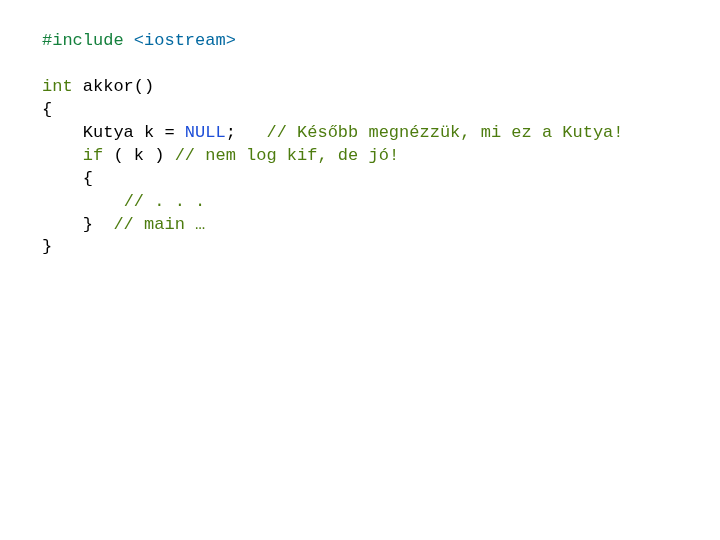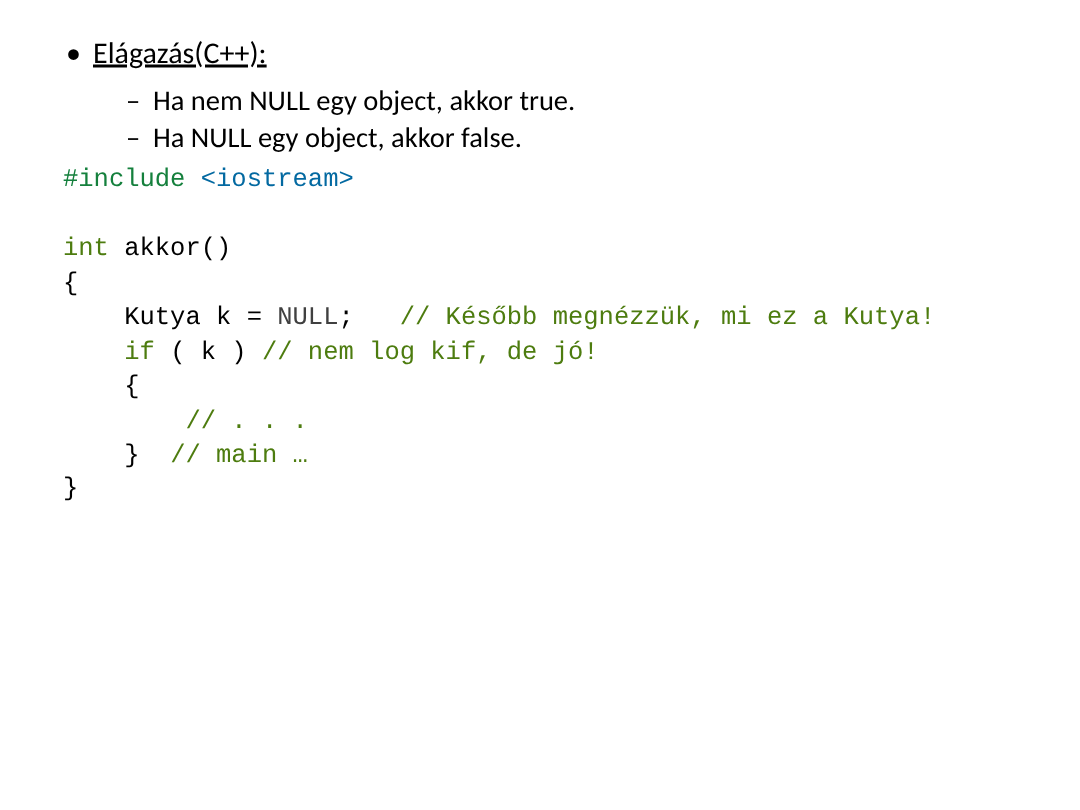--- a/index.html
+++ b/index.html
@@ -9,39 +9,28 @@
 .bullets{font-size:20px}
 .b1{margin-bottom:8px;padding-left:2px}
 .b1 .dot{display:inline-block;width:18px}
 .b1 .txt{text-decoration:underline}
 .b2{padding-left:42px;font-size:19px;margin-top:2px}
 .b2 .dash{display:inline-block;width:18px}
 .code{font-family:Consolas,"Courier New",monospace;font-size:17px;line-height:1.35;white-space:pre;margin-top:6px}
 .kw{color:#4d7c0f}
 .pre{color:#15803d}
 .inc{color:#0369a1}
-.ty{color:#404040}
+.ty{color:#1d4ed8}
 .cm{color:#4d7c0f}
 </style>
 </head>
 <body>
 
 <div class="slide">
 
-  <div class="bullets">
-    <div class="b1">
-      <span class="dot">•</span><span class="txt">Elágazás(C++):</span>
-    </div>
-    <div class="b2">
-      <span class="dash">–</span><span>Ha nem NULL egy object, akkor true.</span>
-    </div>
-    <div class="b2">
-      <span class="dash">–</span><span>Ha NULL egy object, akkor false.</span>
-    </div>
-  </div>
 
   <div class="code"><span class="pre">#include</span> <span class="inc">&lt;iostream&gt;</span>
 
 <span class="kw">int</span><span> akkor()</span>
 <span>{</span>
 <span>    Kutya k = </span><span class="ty">NULL</span><span>;   </span><span class="cm">// Később megnézzük, mi ez a Kutya!</span>
 <span>    </span><span class="kw">if</span><span> ( k ) </span><span class="cm">// nem log kif, de jó!</span>
 <span>    {</span>
 <span>        </span><span class="cm">// . . .</span>
 <span>    }  </span><span class="cm">// main …</span>

